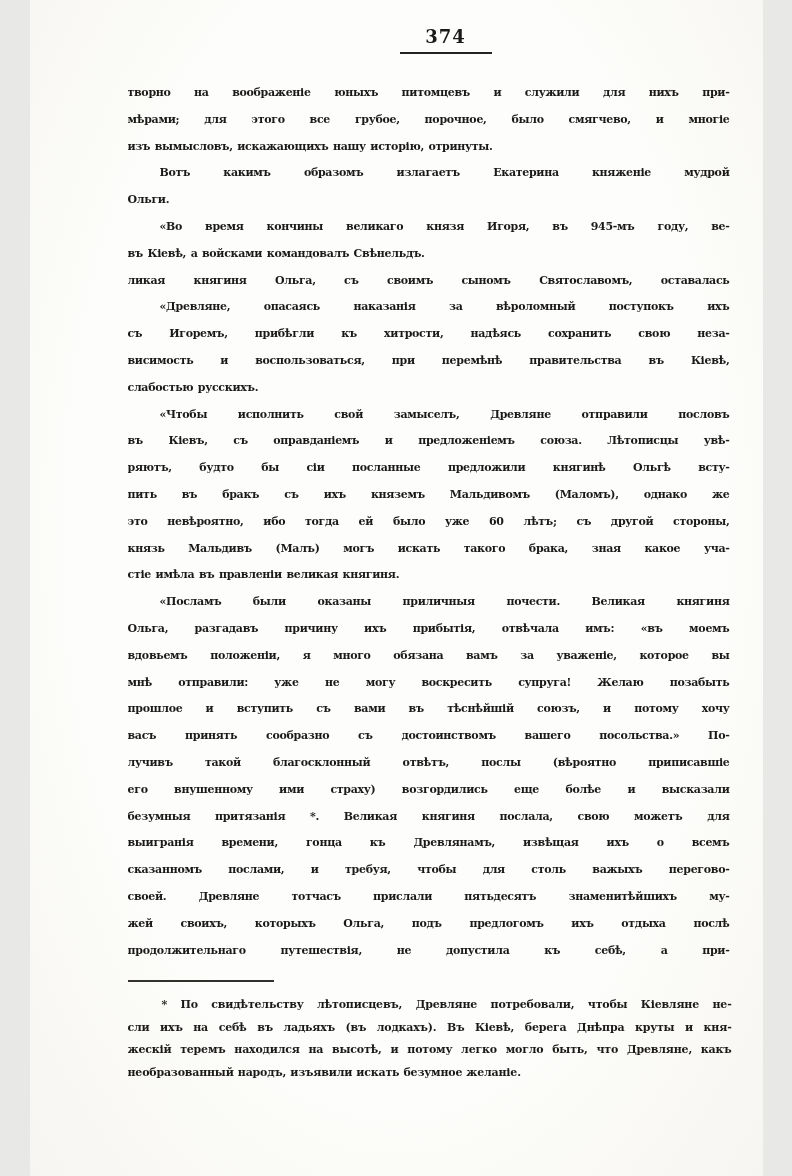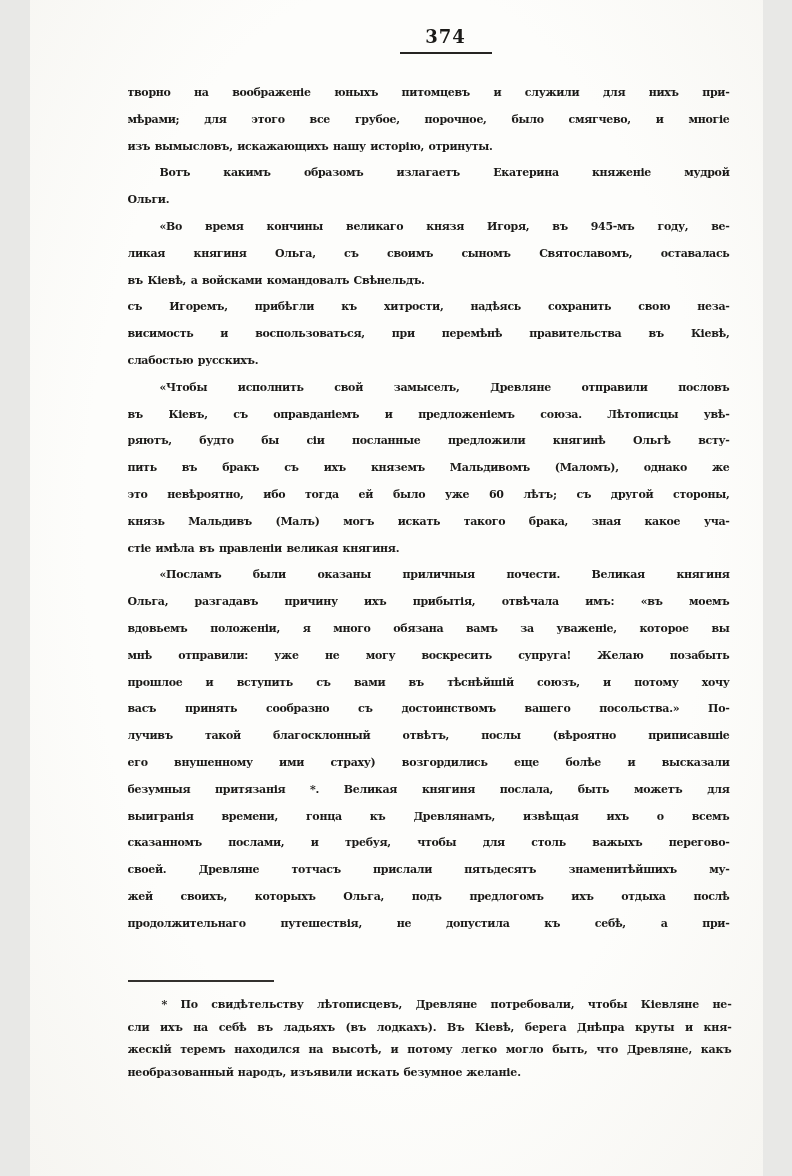--- a/index.html
+++ b/index.html
@@ -91,24 +91,25 @@
         <div class="line">творно на воображеніе юныхъ питомцевъ и служили для нихъ при-</div>
         <div class="line">мѣрами; для этого все грубое, порочное, было смягчево, и многіе</div>
         <div class="line flush">изъ вымысловъ, искажающихъ нашу исторію, отринуты.</div>
       </div>
       <div class="para">
         <div class="line indent">Вотъ какимъ образомъ излагаетъ Екатерина княженіе мудрой</div>
         <div class="line flush">Ольги.</div>
       </div>
       <div class="para">
         <div class="line indent">«Во время кончины великаго князя Игоря, въ 945-мъ году, ве-</div>
+        <div class="line flush">въ Кіевѣ, а войсками командовалъ Свѣнельдъ.</div>
         <div class="line">ликая княгиня Ольга, съ своимъ сыномъ Святославомъ, оставалась</div>
-        <div class="line flush">въ Кіевѣ, а войсками командовалъ Свѣнельдъ.</div>
       </div>
       <div class="para">
+        <div class="line indent">«Древляне, опасаясь наказанія за вѣроломный поступокъ ихъ</div>
         <div class="line">съ Игоремъ, прибѣгли къ хитрости, надѣясь сохранить свою неза-</div>
         <div class="line">висимость и воспользоваться, при перемѣнѣ правительства въ Кіевѣ,</div>
         <div class="line flush">слабостью русскихъ.</div>
       </div>
       <div class="para">
         <div class="line indent">«Чтобы исполнить свой замыселъ, Древляне отправили пословъ</div>
         <div class="line">въ Кіевъ, съ оправданіемъ и предложеніемъ союза. Лѣтописцы увѣ-</div>
         <div class="line">ряютъ, будто бы сіи посланные предложили княгинѣ Ольгѣ всту-</div>
         <div class="line">пить въ бракъ съ ихъ княземъ Мальдивомъ (Маломъ), однако же</div>
         <div class="line">это невѣроятно, ибо тогда ей было уже 60 лѣтъ; съ другой стороны,</div>
@@ -117,21 +118,21 @@
       </div>
       <div class="para">
         <div class="line indent">«Посламъ были оказаны приличныя почести. Великая княгиня</div>
         <div class="line">Ольга, разгадавъ причину ихъ прибытія, отвѣчала имъ: «въ моемъ</div>
         <div class="line">вдовьемъ положеніи, я много обязана вамъ за уваженіе, которое вы</div>
         <div class="line">мнѣ отправили: уже не могу воскресить супруга! Желаю позабыть</div>
         <div class="line">прошлое и вступить съ вами въ тѣснѣйшій союзъ, и потому хочу</div>
         <div class="line">васъ принять сообразно съ достоинствомъ вашего посольства.» По-</div>
         <div class="line">лучивъ такой благосклонный отвѣтъ, послы (вѣроятно приписавшіе</div>
         <div class="line">его внушенному ими страху) возгордились еще болѣе и высказали</div>
-        <div class="line">безумныя притязанія *. Великая княгиня послала, быть можетъ для</div>
+        <div class="line">безумныя притязанія *. Великая княгиня послала, свою можетъ для</div>
         <div class="line">выигранія времени, гонца къ Древлянамъ, извѣщая ихъ о всемъ</div>
         <div class="line">сказанномъ послами, и требуя, чтобы для столь важыхъ перегово-</div>
         <div class="line">своей. Древляне тотчасъ прислали пятьдесятъ знаменитѣйшихъ му-</div>
         <div class="line">жей своихъ, которыхъ Ольга, подъ предлогомъ ихъ отдыха послѣ</div>
         <div class="line">продолжительнаго путешествія, не допустила къ себѣ, а при-</div>
       </div>
     </div>
 
   <div class="footnote-separator"></div>
 

